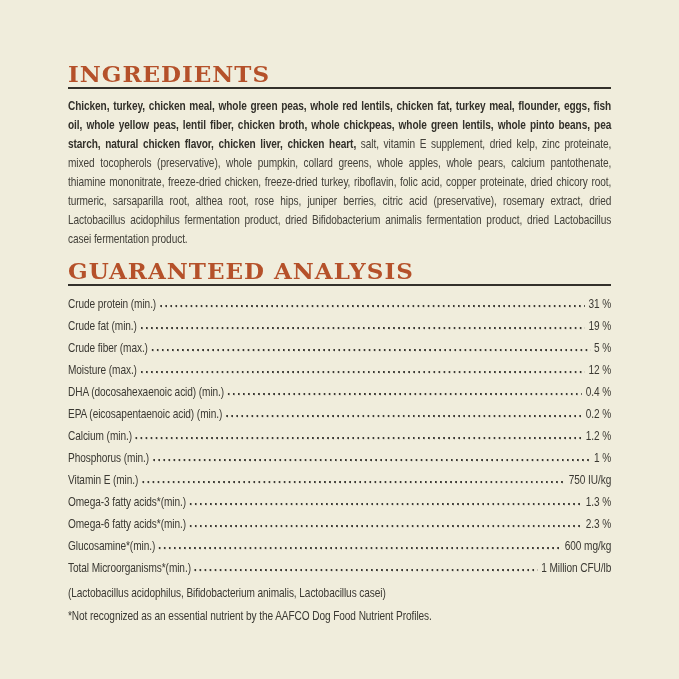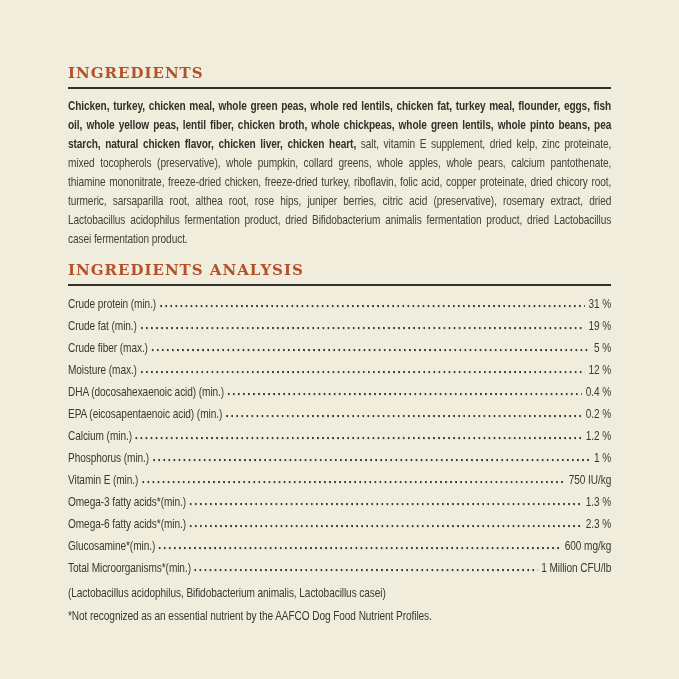--- a/index.html
+++ b/index.html
@@ -16,21 +16,21 @@
     color:var(--ink);
     overflow:hidden;
     position:relative;
   }
   .sheet{
     position:absolute;left:68px;top:64px;width:543px;
   }
   .section-title{
     font-family:"DejaVu Serif", serif;
     font-weight:bold;
-    font-size:15px;
+    font-size:23px;
     line-height:19px;
     letter-spacing:1px;
     color:var(--accent);
     margin:0;
   }
   .divider{
     height:2px;
     background:var(--rule);
     margin-top:4px;
   }
@@ -89,21 +89,21 @@
 
 <div class="sheet">
 
   <div>
     <h1 class="section-title">INGREDIENTS</h1>
     <div class="divider"></div>
     <div class="condense ingredients-text"><span class="primary">Chicken, turkey, chicken meal, whole green peas, whole red lentils, chicken fat, turkey meal, flounder, eggs, fish oil, whole yellow peas, lentil fiber, chicken broth, whole chickpeas, whole green lentils, whole pinto beans, pea starch, natural chicken flavor, chicken liver, chicken heart,</span><span class="secondary"> salt, vitamin E supplement, dried kelp, zinc proteinate, mixed tocopherols (preservative), whole pumpkin, collard greens, whole apples, whole pears, calcium pantothenate, thiamine mononitrate, freeze-dried chicken, freeze-dried turkey, riboflavin, folic acid, copper proteinate, dried chicory root, turmeric, sarsaparilla root, althea root, rose hips, juniper berries, citric acid (preservative), rosemary extract, dried Lactobacillus acidophilus fermentation product, dried Bifidobacterium animalis fermentation product, dried Lactobacillus casei fermentation product.</span></div>
   </div>
 
   <div class="analysis-section">
-    <h1 class="section-title">INGREDIENTS ANALYSIS</h1>
+    <h1 class="section-title">GUARANTEED ANALYSIS</h1>
     <div class="divider"></div>
 
     <div class="condense rows">
 
       <div class="row">
         <span class="lbl">Crude protein (min.)</span>
         <span class="leader"></span>
         <span class="val">31 %</span>
       </div>
       <div class="row">

